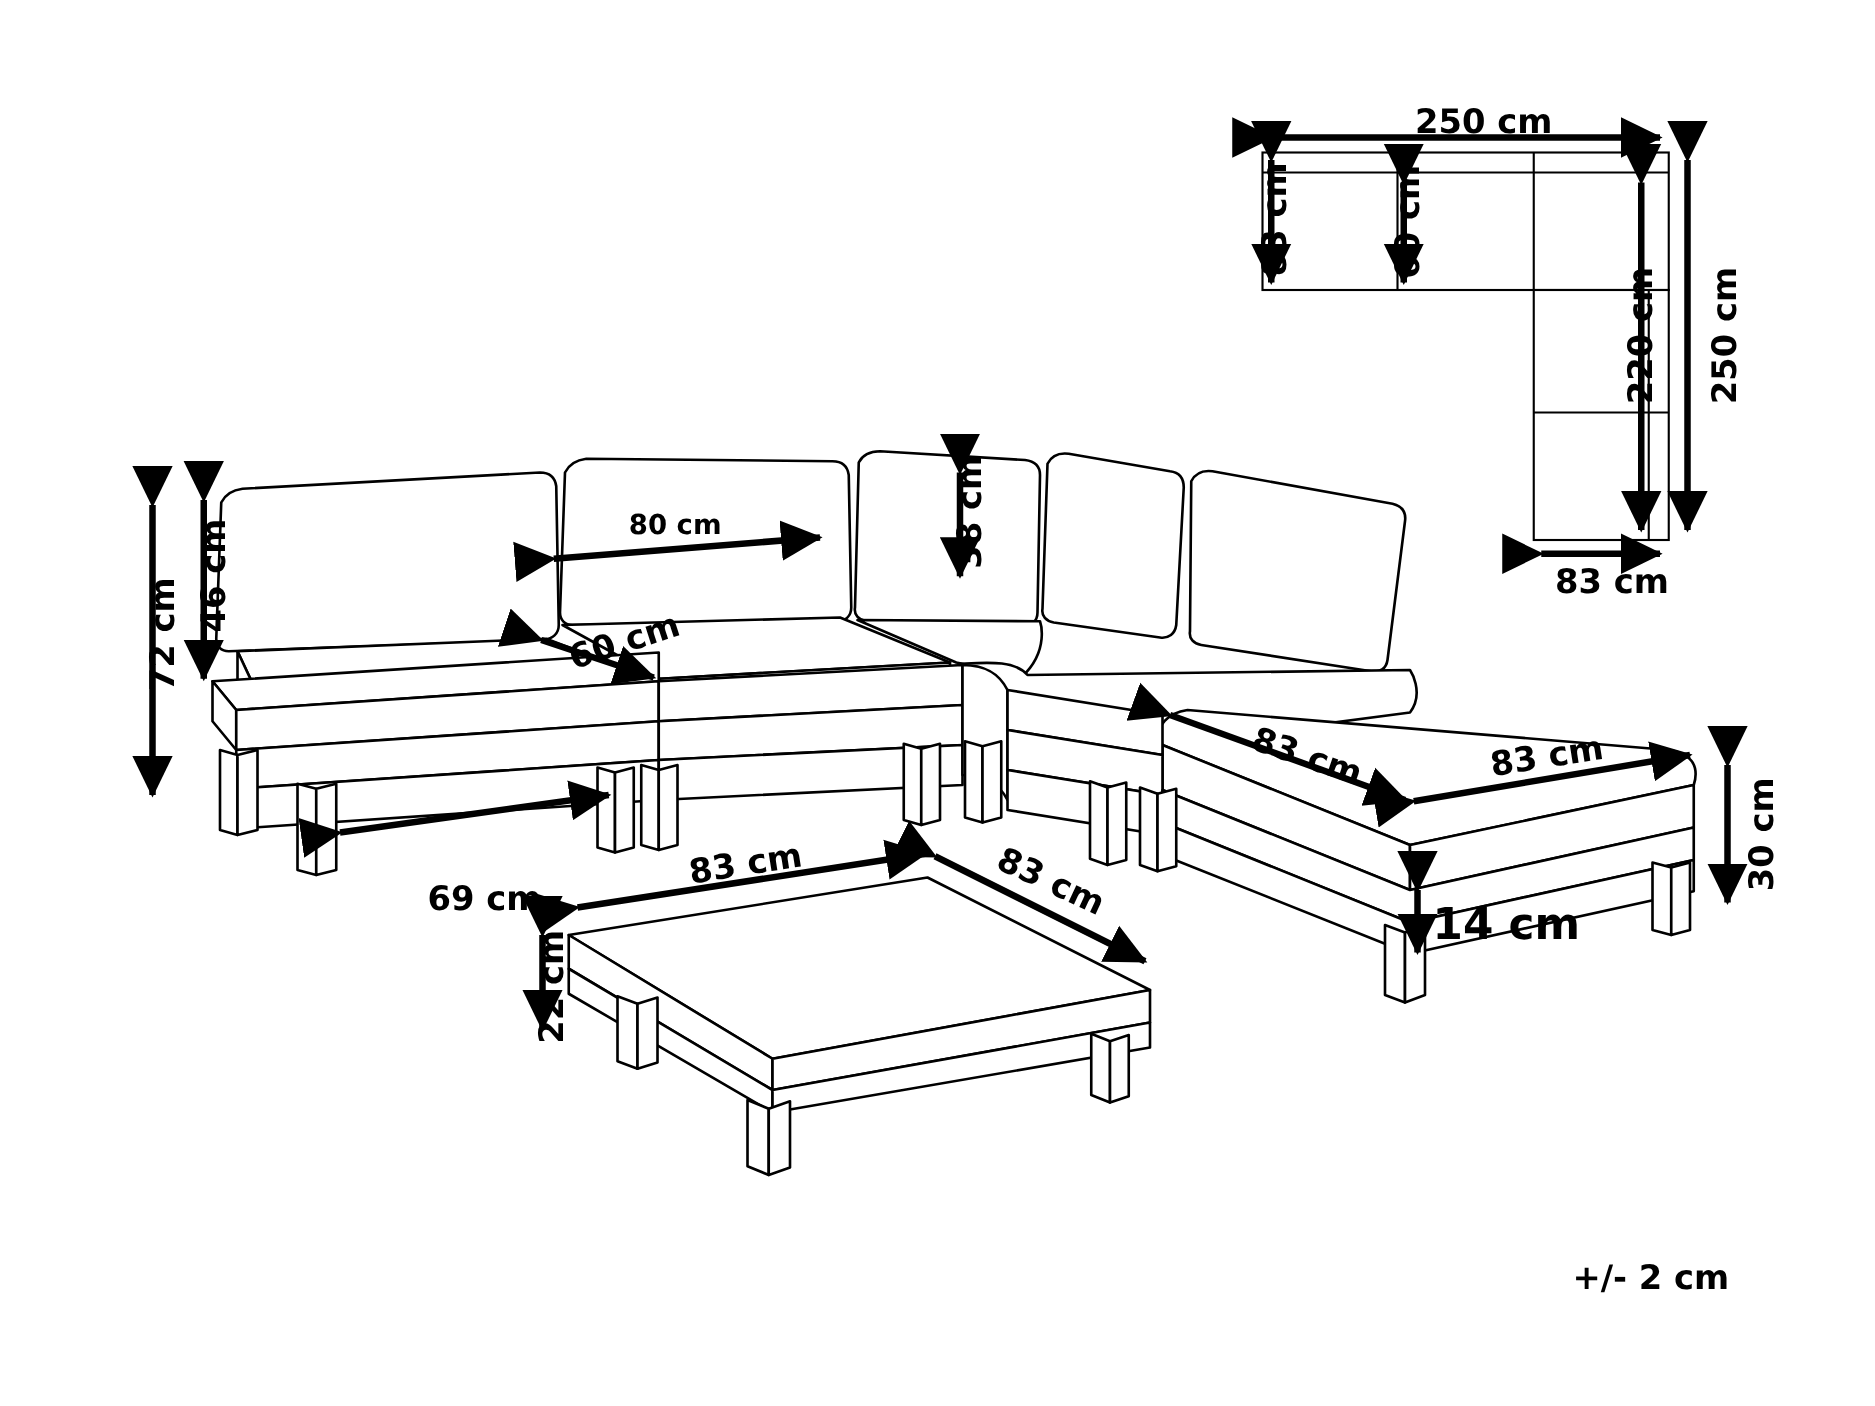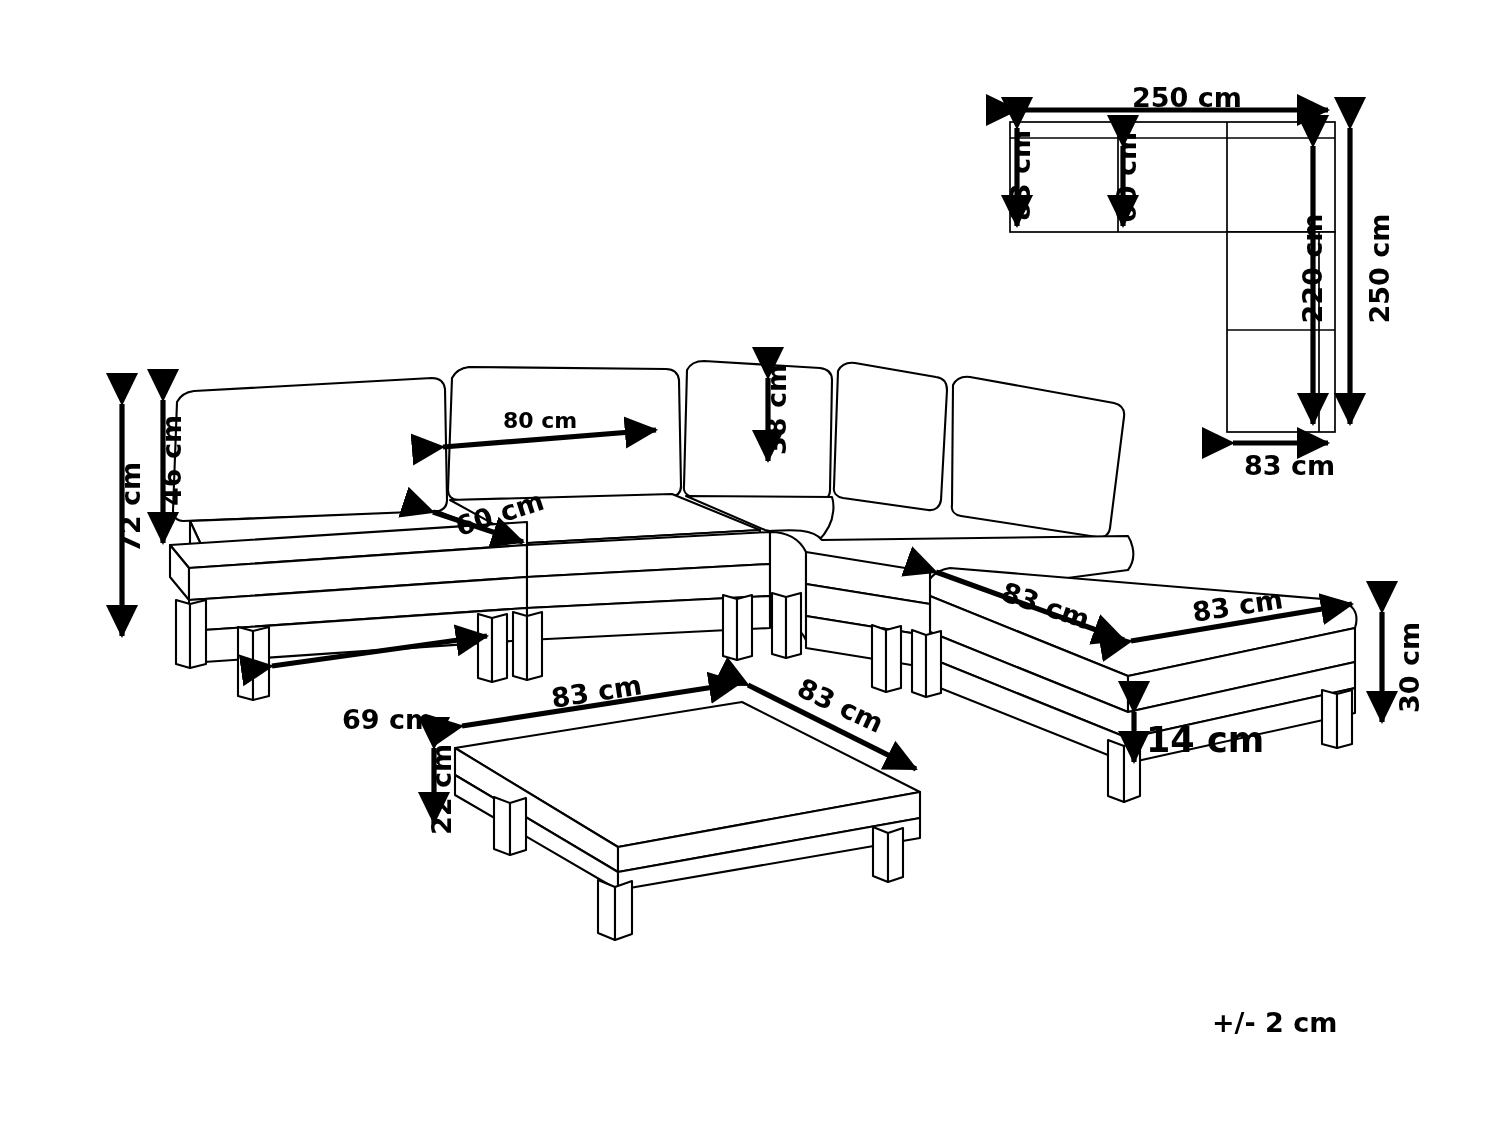--- a/index.html
+++ b/index.html
@@ -236,15 +236,15 @@
 <div class="lbl rot" style="left:1364px;top:654px;font-size:27px;transform:rotate(-90deg);">30 cm</div>
 
 <div class="lbl" style="left:1146px;top:723px;font-size:35px;">14 cm</div>
 
 <div class="lbl rot" style="left:551px;top:678px;font-size:27px;transform:rotate(-9deg);">83 cm</div>
 
 <div class="lbl rot" style="left:795px;top:692px;font-size:27px;transform:rotate(25deg);">83 cm</div>
 
 <div class="lbl rot" style="left:396px;top:776px;font-size:27px;transform:rotate(-90deg);">22 cm</div>
 
-<div class="tol" style="left:1212px;top:1007px;font-size:27px;">+/- 2 cm</div>
+<div class="tol" style="left:1258px;top:1007px;font-size:27px;">+/- 2 cm</div>
 
 </div>
 
 </body></html>

